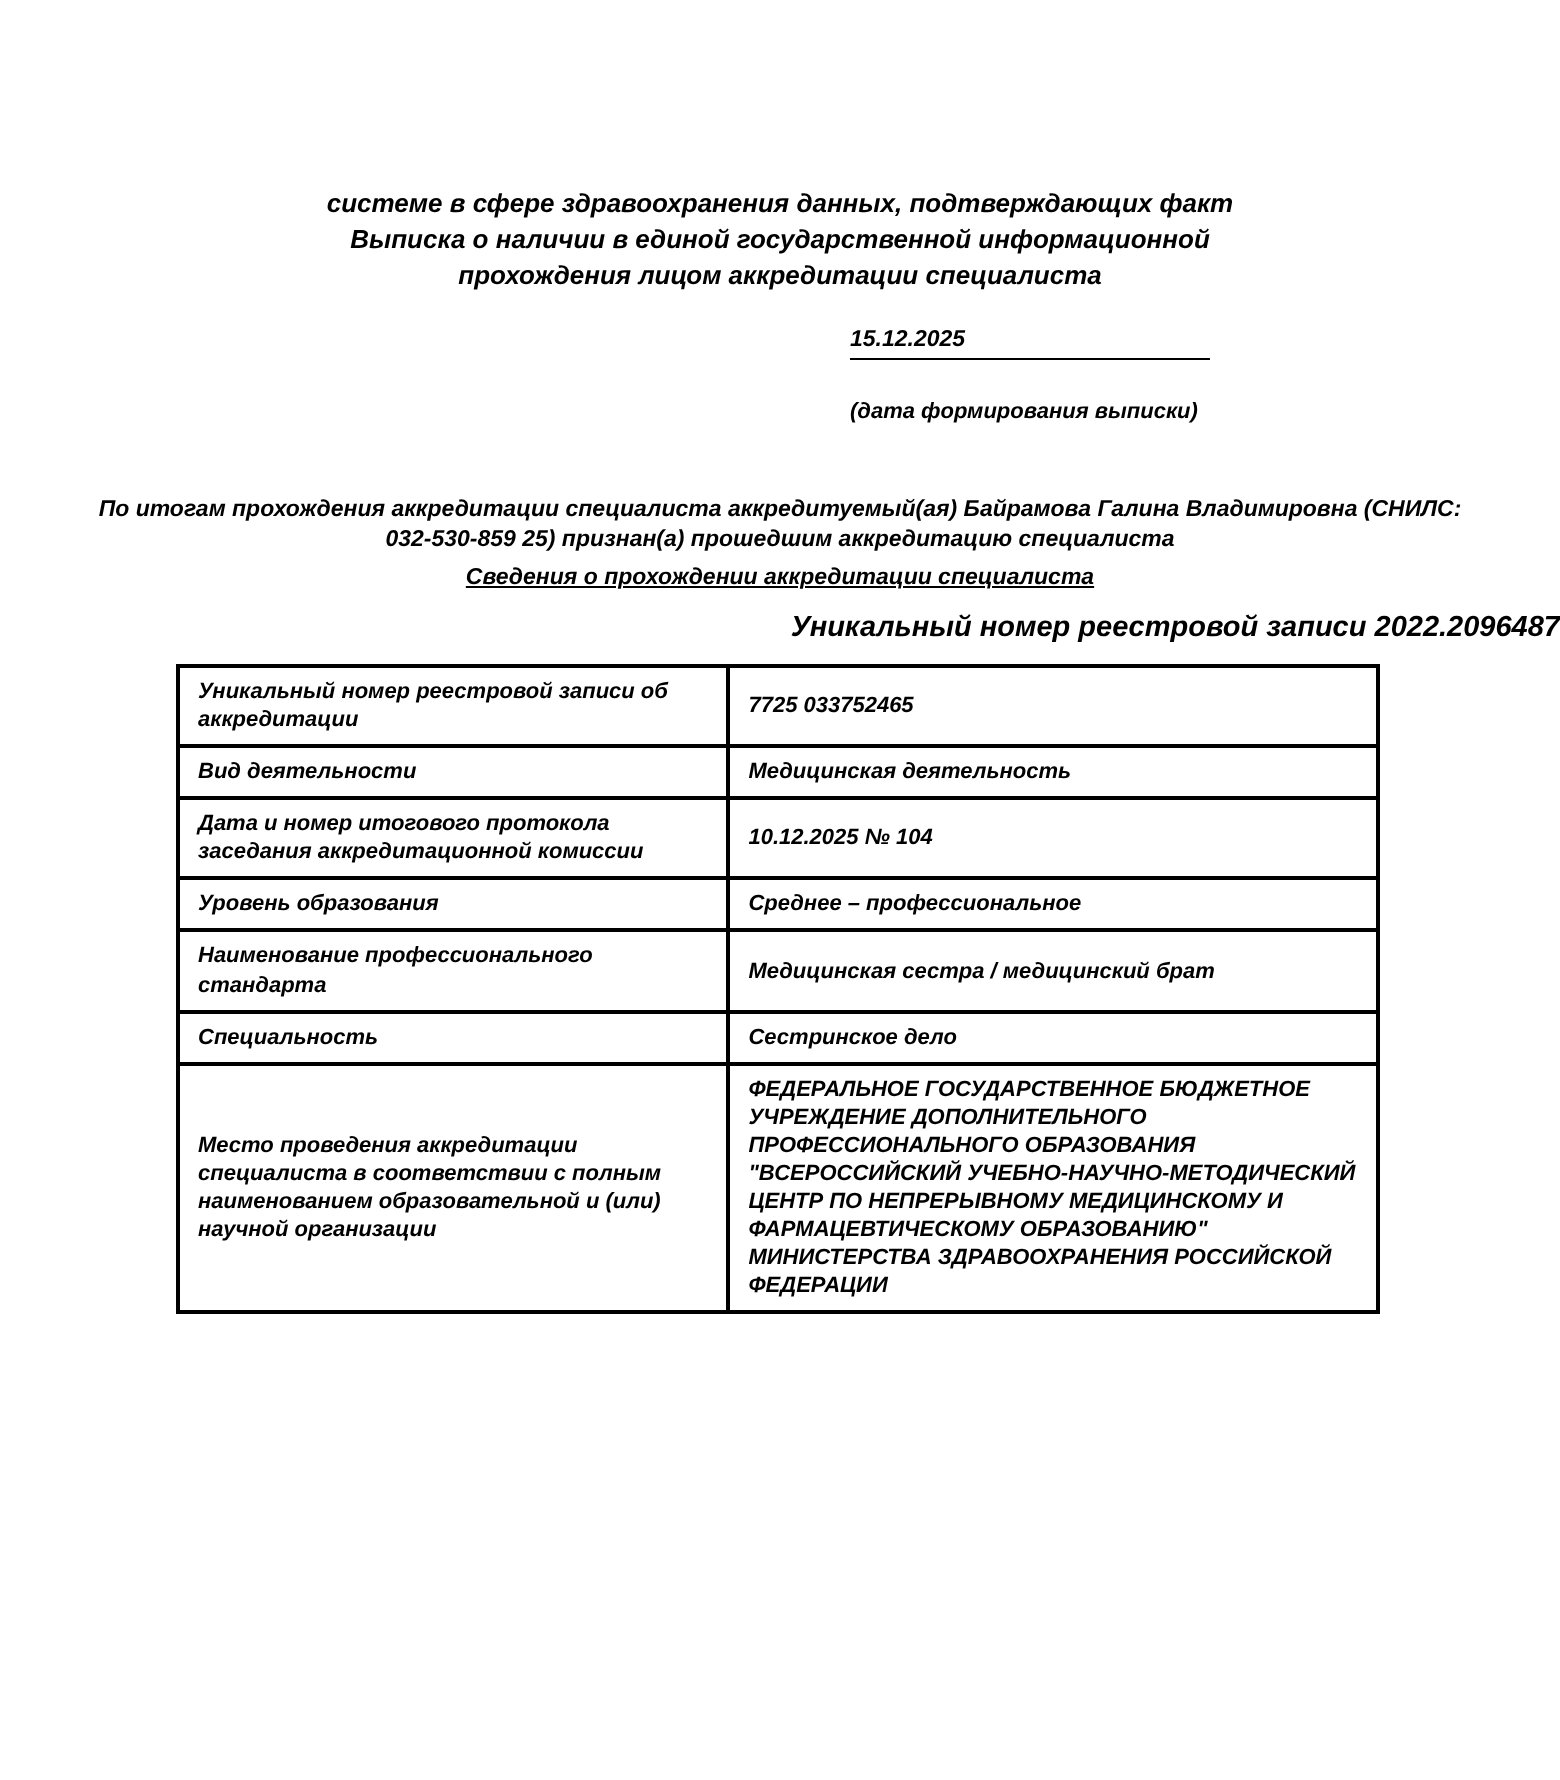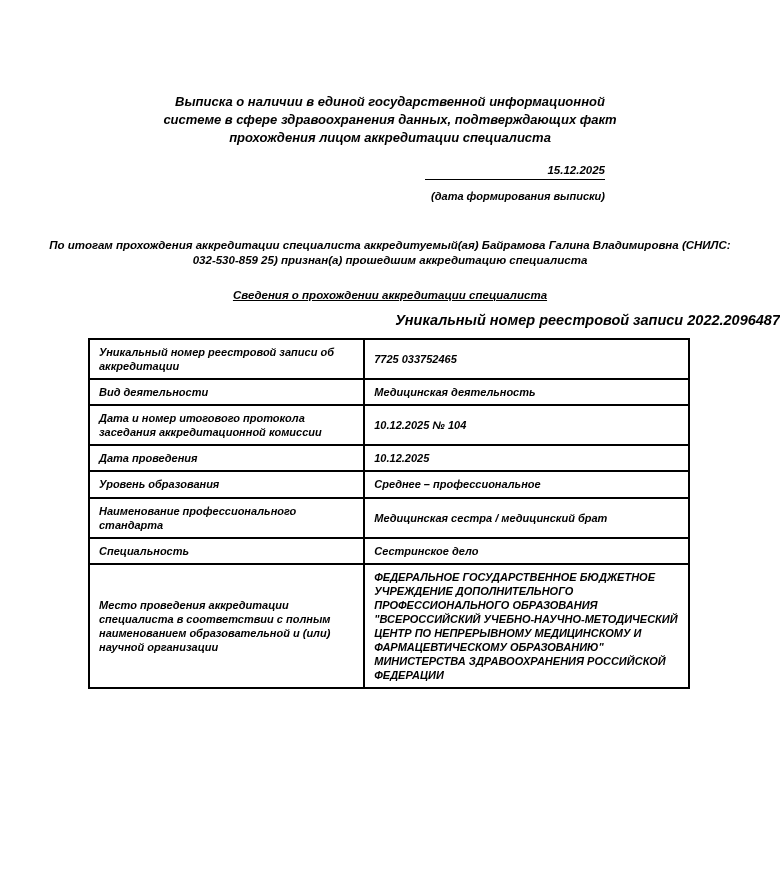--- a/index.html
+++ b/index.html
@@ -27,46 +27,46 @@
     text-align: center;
     font-size: 13px;
     line-height: 18px;
     font-weight: bold;
     font-style: italic;
   }
   
   .date-block {
     width: 180px;
     margin: 17px 0 0 425px;
-    text-align: right;
+    text-align: left;
     font-weight: bold;
     font-style: italic;
   }
   .date-value {
     font-size: 11.5px;
     padding-bottom: 3px;
   }
   .date-caption {
     border-top: 1.5px solid #000000;
-    padding-top: 10px;
+    padding-top: 20px;
     font-size: 11px;
     white-space: nowrap;
   }
   
   .summary {
     margin-top: 36px;
     text-align: center;
     font-size: 11.5px;
     line-height: 15px;
     font-weight: bold;
     font-style: italic;
   }
   
   .section-heading {
-    margin-top: 21px;
+    margin-top: 5px;
     text-align: center;
     font-size: 11.5px;
     font-weight: bold;
     font-style: italic;
     text-decoration: underline;
   }
   
   .registry-heading {
     margin-top: 11px;
     text-align: right;
@@ -93,22 +93,22 @@
   }
   td.label-cell { width: 261px; }
   td.value-cell { width: 308px; }
 </style>
 </head>
 <body>
 
 <div class="page">
 
   <div class="doc-title">
+    <div>системе в сфере здравоохранения данных, подтверждающих факт</div>
     <div>Выписка о наличии в единой государственной информационной</div>
-    <div>системе в сфере здравоохранения данных, подтверждающих факт</div>
     <div>прохождения лицом аккредитации специалиста</div>
   </div>
 
   <div class="date-block">
     <div class="date-value">15.12.2025</div>
     <div class="date-caption">(дата формирования выписки)</div>
   </div>
 
   <div class="summary">
     <div>По итогам прохождения аккредитации специалиста аккредитуемый(ая) Байрамова Галина Владимировна (СНИЛС:</div>
@@ -127,24 +127,20 @@
       </tr>
       <tr>
         <td class="label-cell">Вид деятельности</td>
         <td class="value-cell">Медицинская деятельность</td>
       </tr>
       <tr>
         <td class="label-cell">Дата и номер итогового протокола заседания аккредитационной комиссии</td>
         <td class="value-cell">10.12.2025 № 104</td>
       </tr>
       <tr>
-        <td class="label-cell">Дата проведения</td>
-        <td class="value-cell">10.12.2025</td>
-      </tr>
-      <tr>
         <td class="label-cell">Уровень образования</td>
         <td class="value-cell">Среднее – профессиональное</td>
       </tr>
       <tr>
         <td class="label-cell">Наименование профессионального стандарта</td>
         <td class="value-cell">Медицинская сестра / медицинский брат</td>
       </tr>
       <tr>
         <td class="label-cell">Специальность</td>
         <td class="value-cell">Сестринское дело</td>

